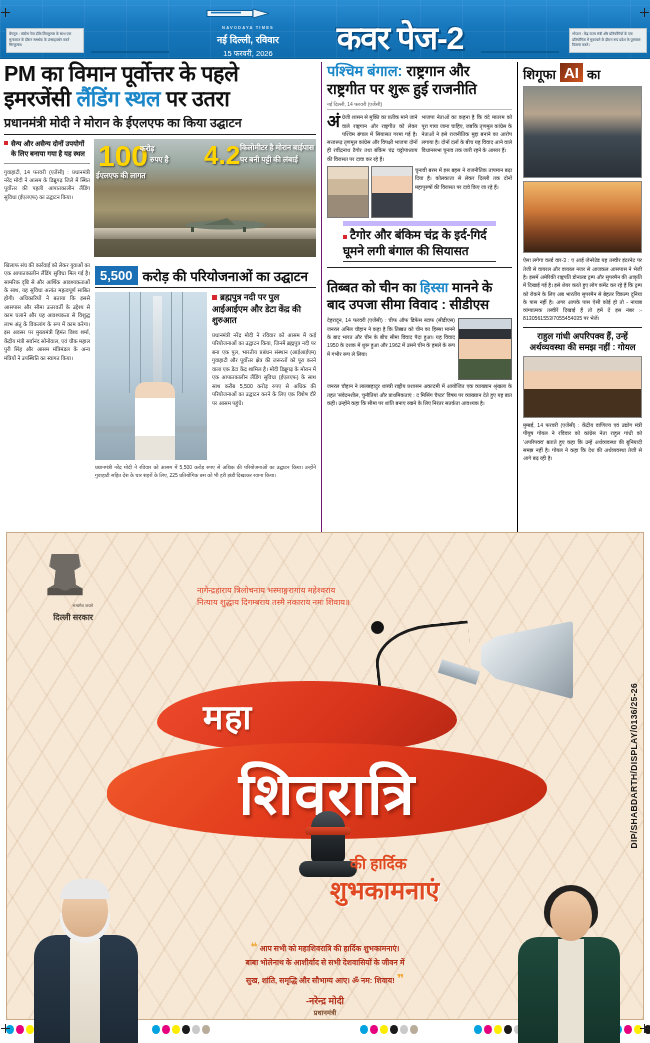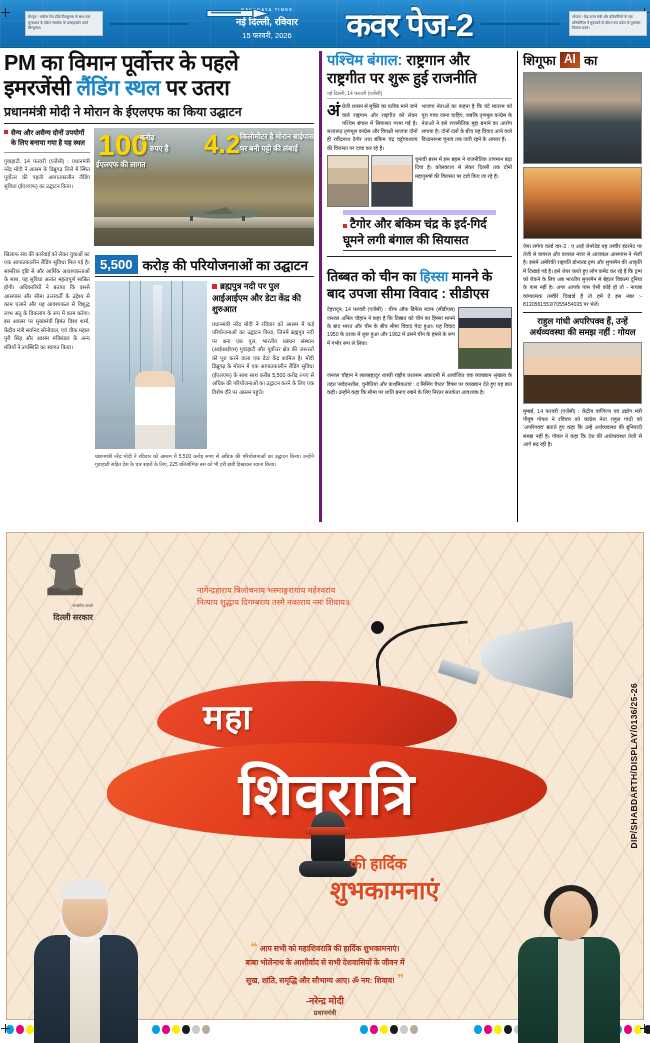--- a/index.html
+++ b/index.html
@@ -6,27 +6,26 @@
   body {
     width: 650px; height: 1043px;
     background: #ffffff;
     font-family: "Liberation Sans", "DejaVu Sans", sans-serif;
     overflow: hidden;
     position: relative;
   }
 
   
   .masthead {
-    height: 48px;
+    height: 59px;
     background: linear-gradient(180deg,#2b8fd4 0%, #1878bd 45%, #0f6dae 100%);
-    display: flex; align-items: center;
+    display: flex; align-items: flex-end;
     position: relative;
     overflow: hidden;
     border-bottom: 1px solid #0a5c96;
-    padding-left: 19px;
   }
   .masthead::before{
     content:""; position:absolute; inset:0;
     background:
       repeating-linear-gradient(90deg, rgba(255,255,255,.05) 0 1px, transparent 1px 42px),
       repeating-linear-gradient(0deg, rgba(255,255,255,.05) 0 1px, transparent 1px 26px);
     pointer-events:none;
   }
   .mh-note {
     width: 78px; margin:5px 3px 5px 6px;
@@ -74,21 +73,21 @@
     font-size:32px; font-weight:bold; color:#fff;
     letter-spacing:-1px;
     text-shadow: 2px 2px 0 #0a4f85, -1px -1px 0 #0a4f85;
     white-space:nowrap;
   }
 
   
   .news {
     display:flex; height: 474px; padding: 3px 4px 0 4px; gap:0;
   }
-  .colA { width: 318px; padding-right:5px; border-right:3px solid #701a75; }
+  .colA { width: 318px; padding-right:5px; border-right:1px solid #701a75; }
   .colB { width: 196px; padding:0 5px; border-right:1px solid #000; }
   .colC { width: 124px; padding-left:5px; }
 
   .h1 {
     font-size: 21.5px; font-weight:bold; line-height:1.18;
     color:#111; letter-spacing:-.3px;
   }
   .h1 .hl { color:#1b87c9; }
   .subh {
     font-size:12.4px; font-weight:bold; color:#1a1a1a;
@@ -187,21 +186,21 @@
   .h3 .hl{ color:#1b87c9; }
   .officer{
     width:54px;height:62px;float:right;margin:2px 0 2px 3px;border:1px solid #666;
     background:linear-gradient(180deg,#cfd5dc 0 10px,#2f3338 10px 20px,#f0cdae 20px 40px,#4a5c3f 40px 100%);
   }
 
   
   .h4{ font-size:13px; font-weight:bold; color:#111; line-height:1.15; display:flex; align-items:flex-end; gap:3px;}
   .ai-badge{
     display:inline-block; padding:1px 4px; border:1.5px solid #fff; color:#fff; font-weight:bold;
-    font-size:12px; background:linear-gradient(135deg,#7a2a12,#d1561f);
+    font-size:15px; background:linear-gradient(135deg,#7a2a12,#d1561f);
   }
   .c-photo{ width:100%; border:1px solid #888; margin-top:3px; }
   .c-trump{ height:92px; background:linear-gradient(180deg,#8a8d86 0%,#b7a48d 30%,#3f4a52 55%,#2b3138 100%);}
   .c-hero{ height:72px; background:linear-gradient(180deg,#f0b86a 0%,#d07a3a 40%,#7a4020 75%,#3b2414 100%);}
   .ctext{ font-size:5.2px; line-height:1.6; text-align:justify; color:#222; margin-top:3px;}
   .h5{
     font-size:8.6px; font-weight:bold; line-height:1.3; color:#111;
     border-top:1.5px solid #222; padding-top:3px; margin-top:4px; text-align:center;
   }
   .c-goyal{ width:100%;height:62px;margin-top:3px;border:1px solid #888;

